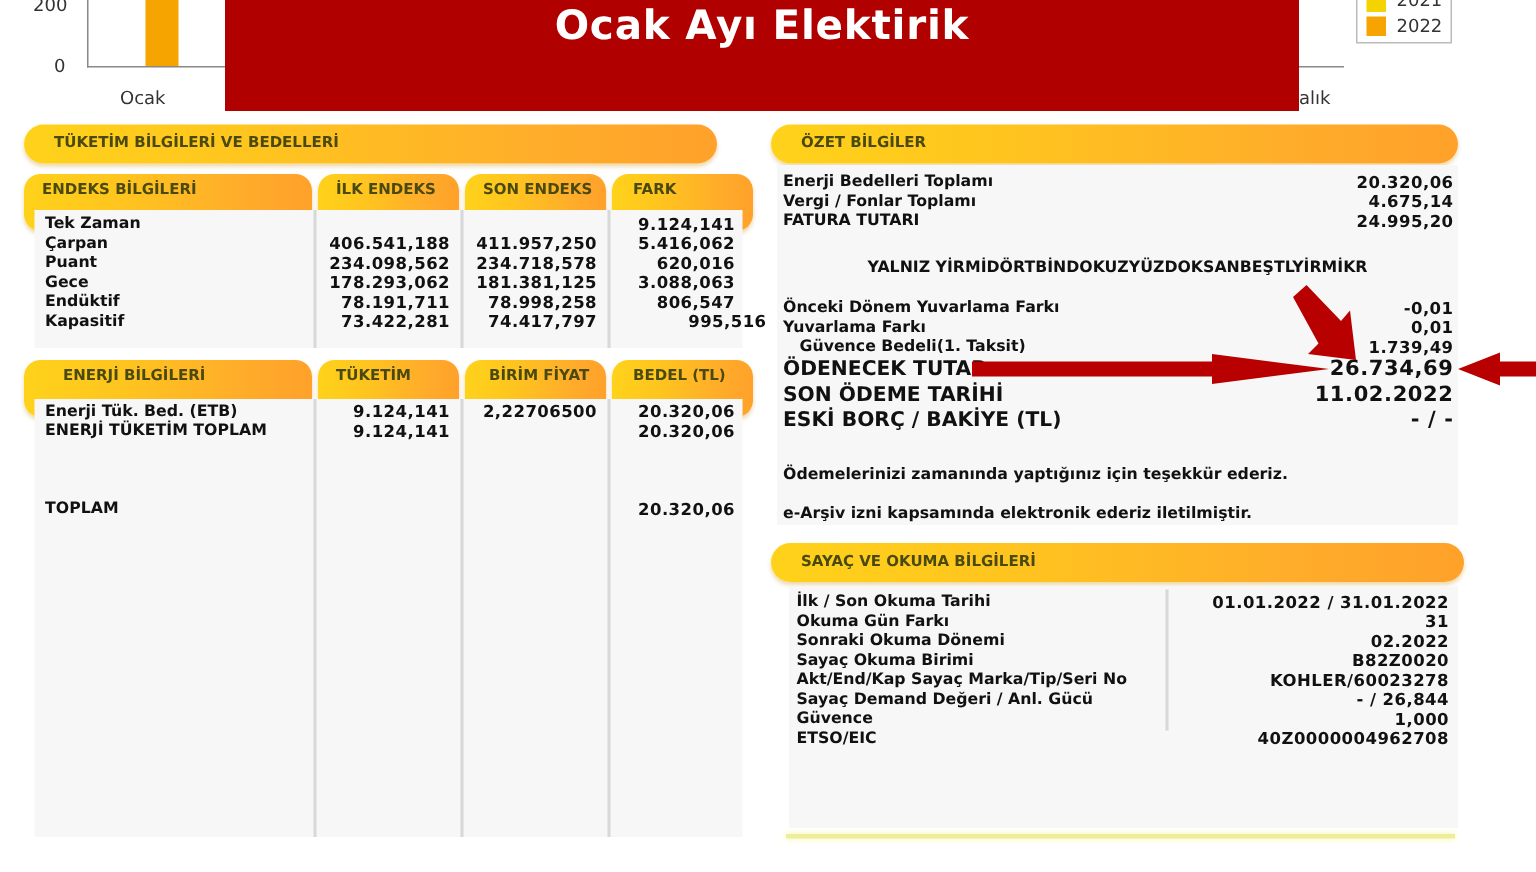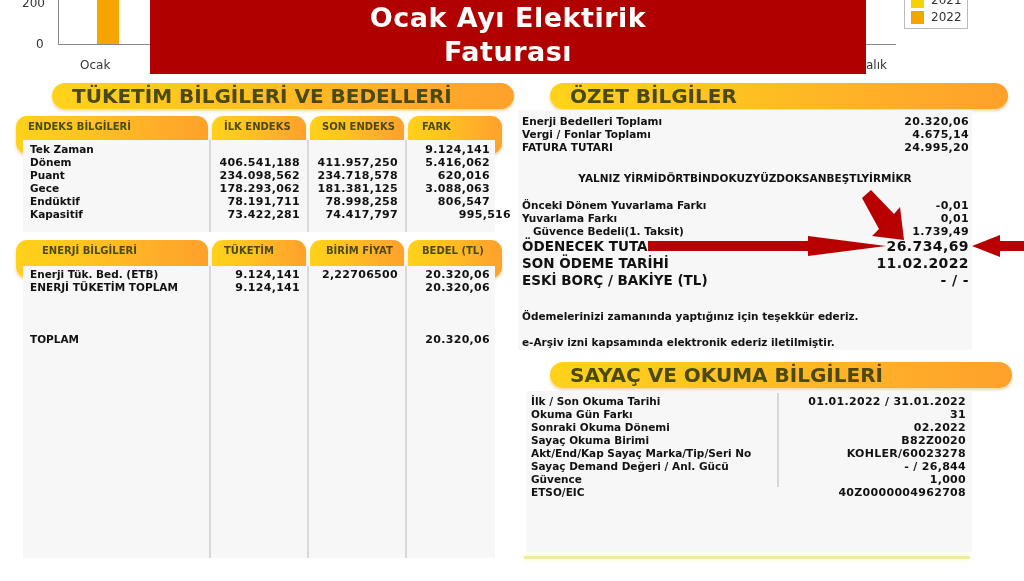--- a/index.html
+++ b/index.html
@@ -21,21 +21,21 @@
     
     .banner { position: absolute; left: 150px; top: 0; width: 716px; height: 74px; background: #b00000;
       color: #fff; text-align: center; font-family: "DejaVu Sans", sans-serif; font-weight: bold;
       font-size: 27px; line-height: 34px; padding-top: 1px; letter-spacing: 0.5px; }
 
     
     .pill { position: absolute; border-radius: 14px;
       background: linear-gradient(90deg, #ffd21a 0%, #ffc41f 35%, #ffad2a 75%, #ffa12a 100%);
       box-shadow: 0 2px 3px rgba(200,140,0,0.35);
       color: #4a4a10; font-weight: bold; font-family: "DejaVu Sans", sans-serif; }
-    .pill.big { height: 26px; font-size: 20px; line-height: 26px; padding-left: 20px; margin-left: 36px; }
+    .pill.big { height: 26px; font-size: 10px; line-height: 26px; padding-left: 20px; }
     .pill.small { height: 38px; font-size: 10px; line-height: 21px; padding-left: 12px; border-radius: 11px; }
 
     
     .panel { position: absolute; background: #f7f7f7; }
     .vline { position: absolute; width: 2px; background: #d8d8d8; }
 
     .row { position: absolute; font-size: 10.5px; font-weight: bold; line-height: 13px; white-space: nowrap; }
     .num { position: absolute; font-size: 11px; font-weight: bold; line-height: 13px; text-align: right; white-space: nowrap; letter-spacing: 0.3px; }
     .big-row { position: absolute; font-size: 13.5px; font-weight: bold; line-height: 17px; white-space: nowrap; }
     .big-num { position: absolute; font-size: 14px; font-weight: bold; line-height: 17px; text-align: right; white-space: nowrap; letter-spacing: 0.4px; }
@@ -58,21 +58,20 @@
   <div class="legend">
     <span class="sw" style="top:-2px;background:#f5d300;"></span>
     <span class="lt" style="top:-4px;">2021</span>
     <span class="sw" style="top:14px;background:#f6a400;"></span>
     <span class="lt" style="top:13px;">2022</span>
   </div>
 </div>
 
 <div class="banner">
   <div>Ocak Ayı Elektirik</div>
-  <div>Faturası</div>
 </div>
 
 <div class="pill big" style="left:16px;top:83px;width:462px;">TÜKETİM BİLGİLERİ VE BEDELLERİ</div>
 
 <div class="pill small" style="left:16px;top:116px;width:192px;">ENDEKS BİLGİLERİ</div>
 <div class="pill small" style="left:212px;top:116px;width:94px;">İLK ENDEKS</div>
 <div class="pill small" style="left:310px;top:116px;width:94px;">SON ENDEKS</div>
 <div class="pill small" style="left:408px;top:116px;width:94px;padding-left:14px;">FARK</div>
 
 <div class="panel" style="left:23px;top:140px;width:472px;height:92px;"></div>
@@ -81,21 +80,21 @@
 <div class="vline" style="left:405px;top:140px;height:92px;"></div>
 
 <div>
   <div>
     <span class="row" style="left:30px;top:143px;">Tek Zaman</span>
     <span class="num" style="right:534px;top:143px;"></span>
     <span class="num" style="right:598px;top:143px;"></span>
     <span class="num" style="right:534px;top:143px;">9.124,141</span>
   </div>
   <div>
-    <span class="row" style="left:30px;top:156px;">Dönem</span>
+    <span class="row" style="left:30px;top:156px;">Çarpan</span>
     <span class="num" style="right:724px;top:156px;">406.541,188</span>
     <span class="num" style="right:626px;top:156px;">411.957,250</span>
     <span class="num" style="right:534px;top:156px;">5.416,062</span>
   </div>
   <div>
     <span class="row" style="left:30px;top:169px;">Puant</span>
     <span class="num" style="right:724px;top:169px;">234.098,562</span>
     <span class="num" style="right:626px;top:169px;">234.718,578</span>
     <span class="num" style="right:534px;top:169px;">620,016</span>
   </div>

